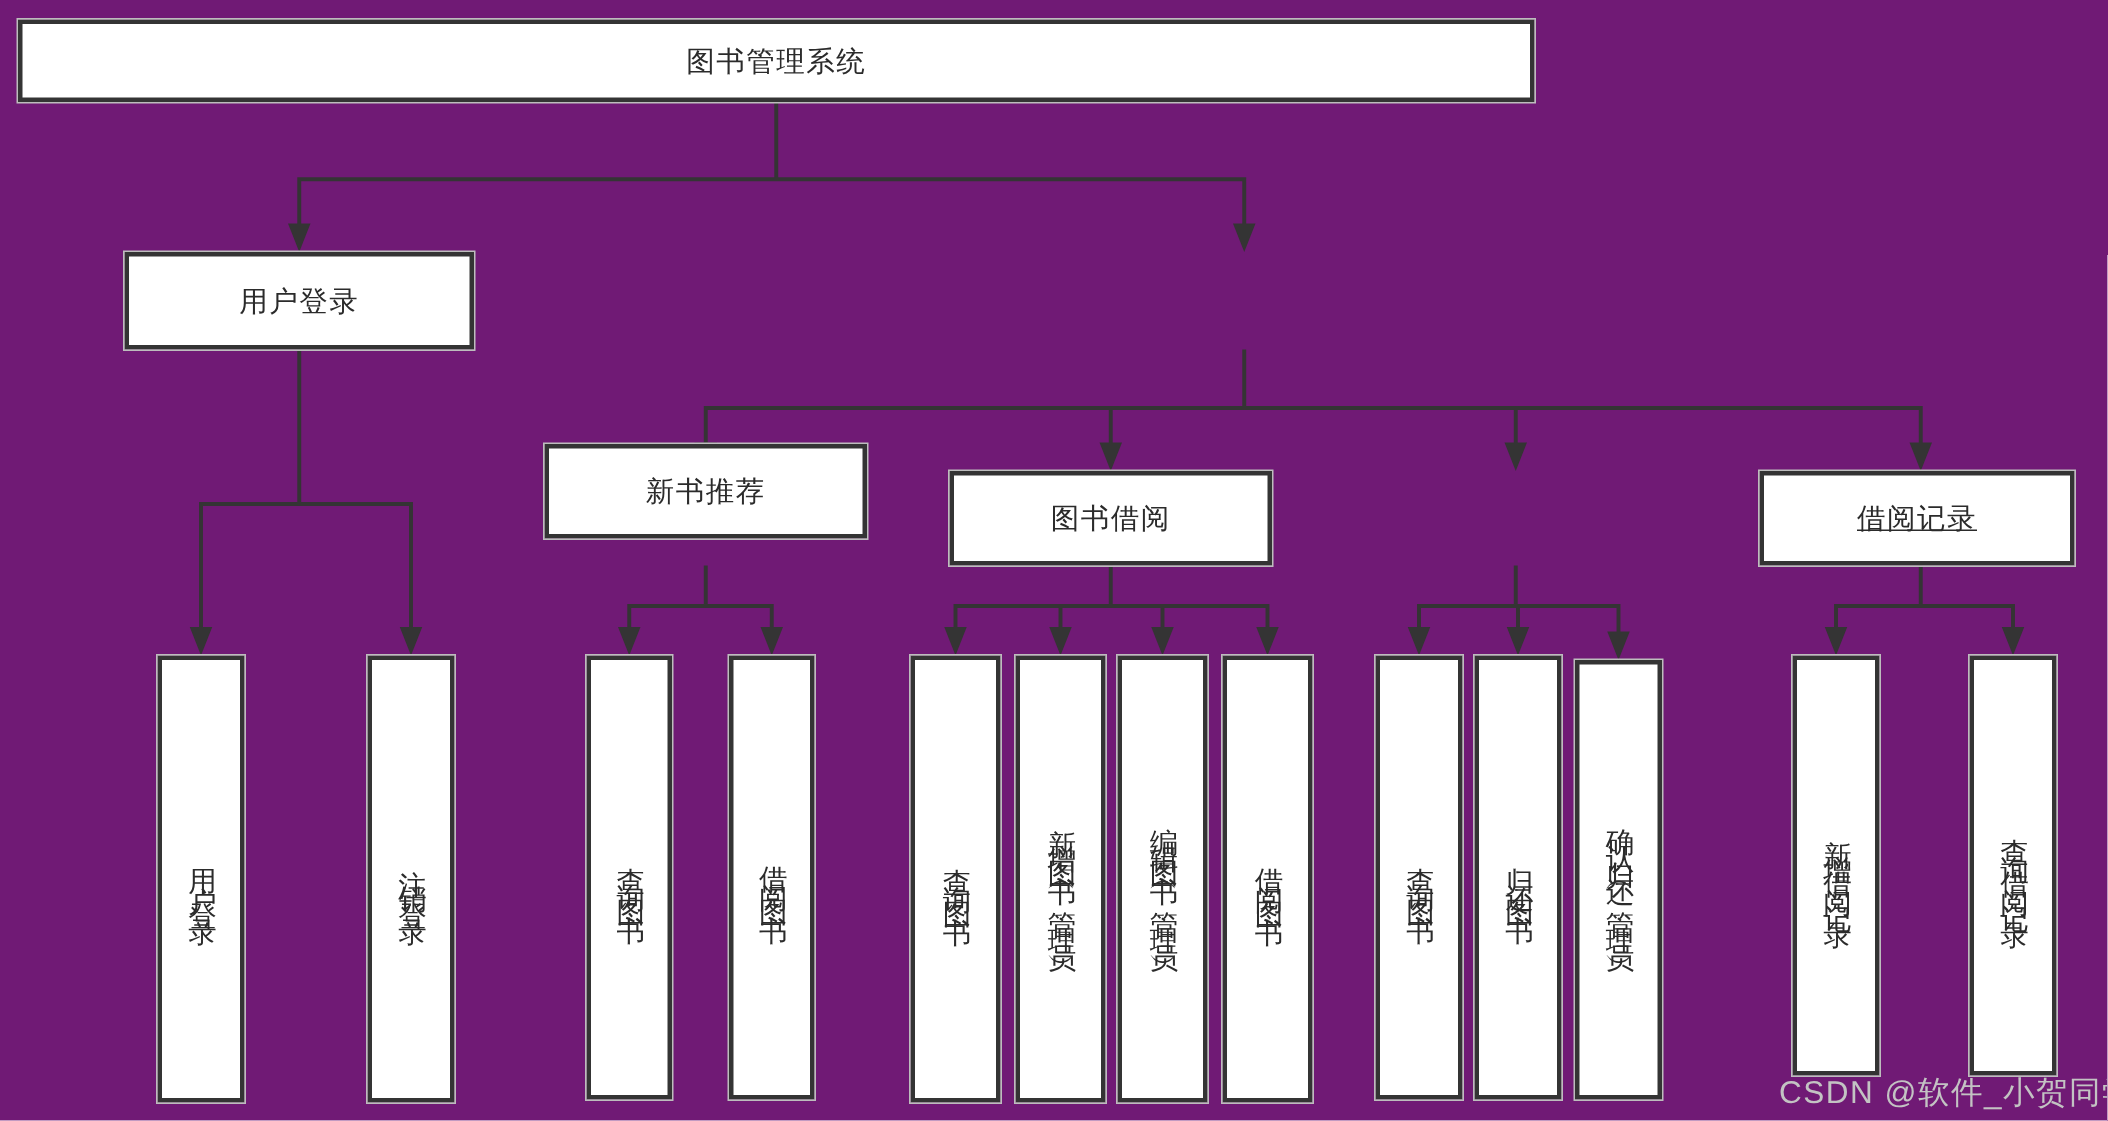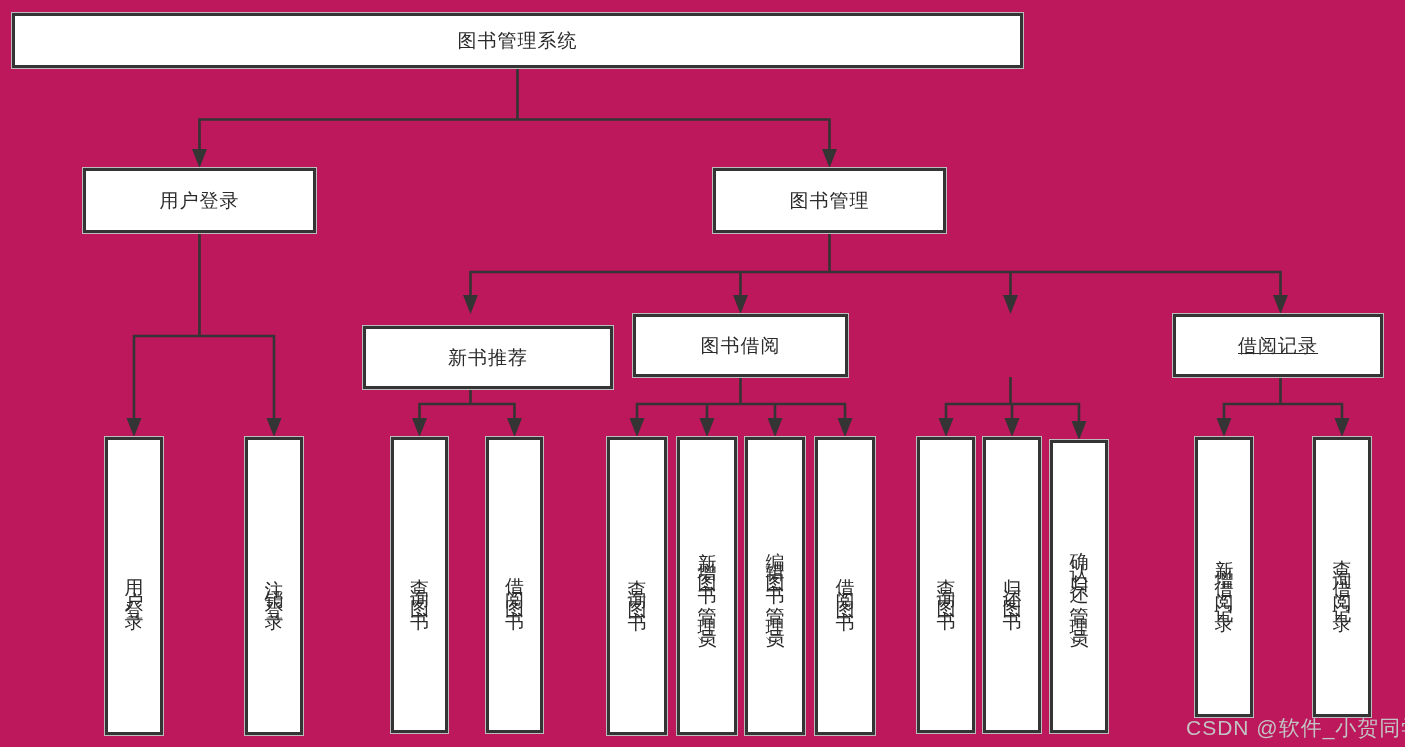--- a/index.html
+++ b/index.html
@@ -5,21 +5,21 @@
   html, body {
     margin: 0;
     padding: 0;
     background: #ffffff;
     font-family: "Liberation Sans", "DejaVu Sans", sans-serif;
   }
   #canvas {
     position: relative;
     width: 1405px;
     height: 747px;
-    background: #be185d;
+    background: #701a75;
     overflow: hidden;
   }
   #edges {
     position: absolute;
     left: 0; top: 0;
     width: 1405px;
     height: 747px;
   }
   .box {
     position: absolute;
@@ -117,23 +117,22 @@
     </g>
     <g fill="#343434" stroke="none">
       <polygon points="1216.5,418 1231.5,418 1224,437"></polygon>
       <polygon points="1334.5,418 1349.5,418 1342,437"></polygon>
     </g>
   </svg>
 
   <div class="box" style="left:12px; top:13px; width:1011px; height:55px;">图书管理系统</div>
 
   <div class="box" style="left:83px; top:168px; width:233px; height:65px;">用户登录</div>
-  <div class="box" style="left:713px; top:168px; width:233px; height:65px;">图书管理</div>
 
-  <div class="box" style="left:363px; top:326px; width:250px; height:63px;">新书推荐</div>
+  <div class="box" style="left:363px; top:296px; width:215px; height:63px;">新书推荐</div>
   <div class="box" style="left:633px; top:314px; width:215px; height:63px;font-family:Liberation Serif, serif;">图书借阅</div>
   <div class="box" style="left:1173px; top:314px; width:210px; height:63px;text-decoration:underline;">借阅记录</div>
 
   <div class="box leaf" style="left:105px; top:437px; width:58px; height:298px;">
     <span>用户登录</span>
   </div>
   <div class="box leaf" style="left:245px; top:437px; width:58px; height:298px;">
     <span>注销登录</span>
   </div>
 

